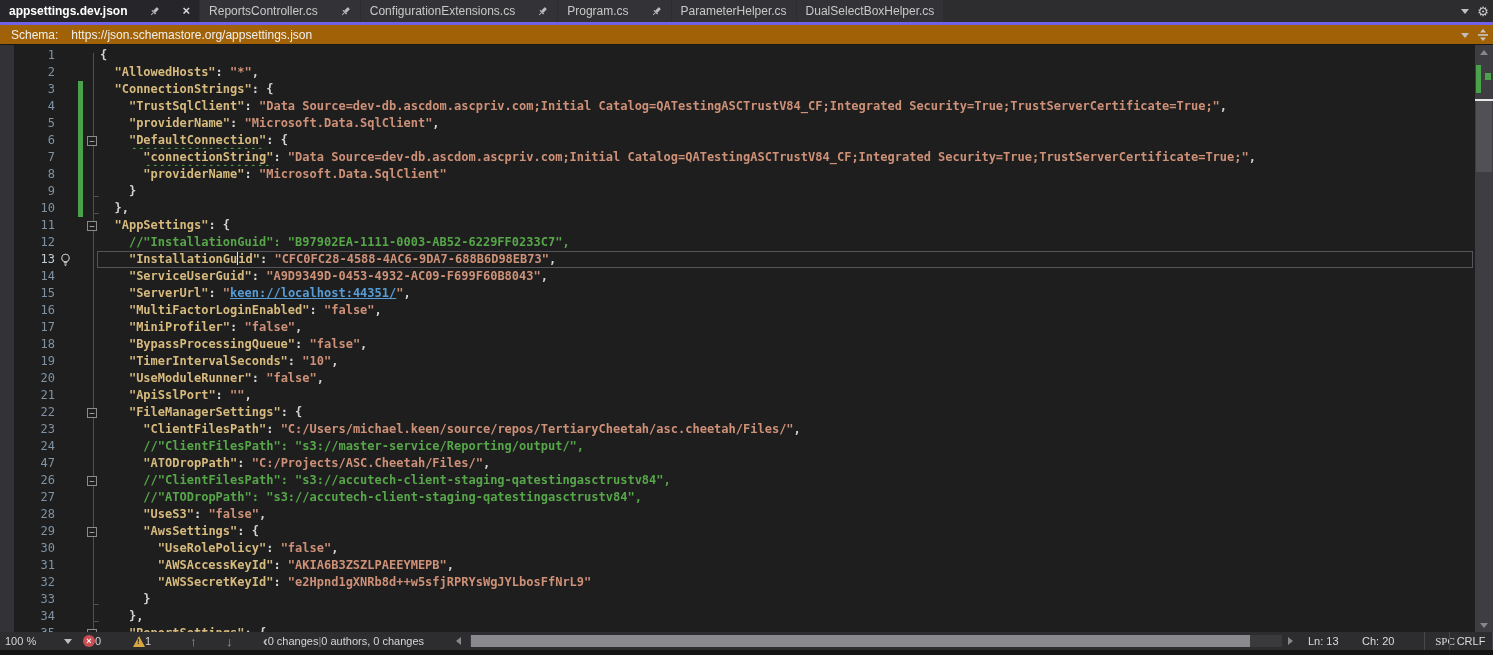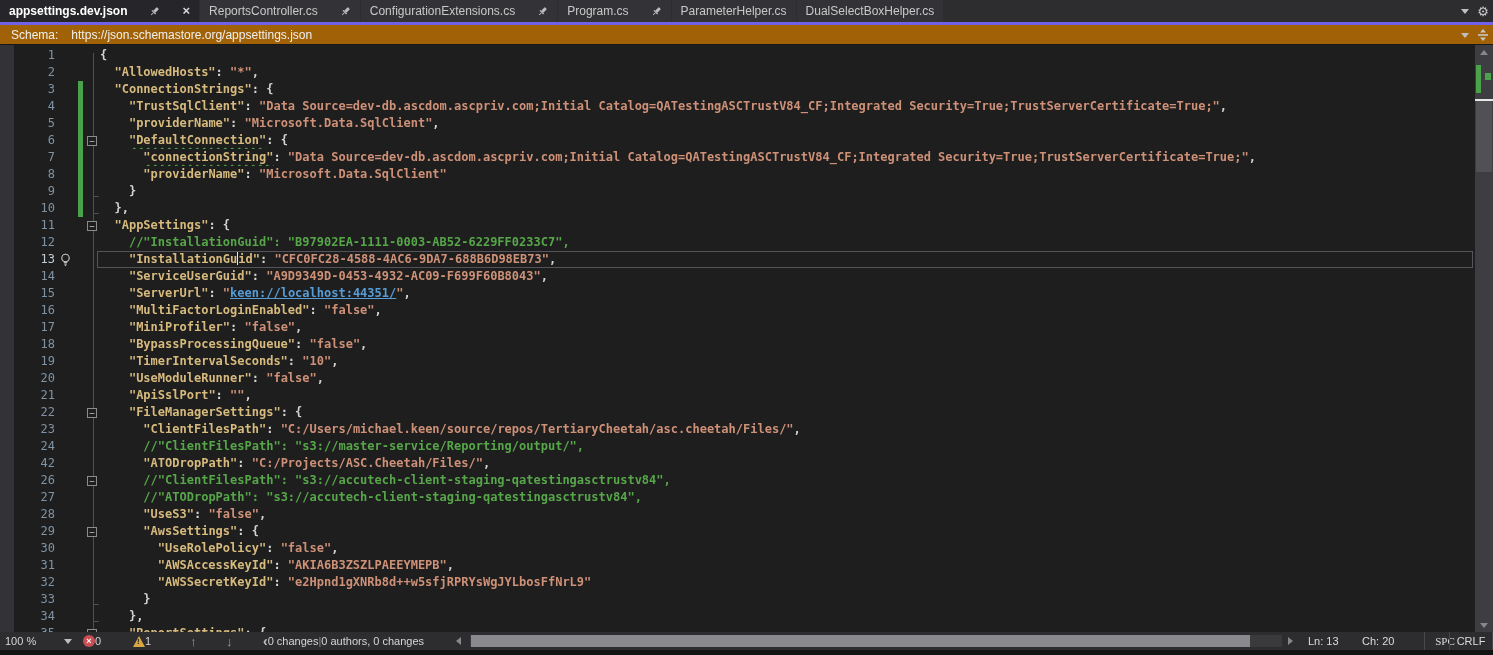--- a/index.html
+++ b/index.html
@@ -209,21 +209,21 @@
         <div class="line"><div class="ln"><span class="num">15</span></div><div class="code">    <span class="seg-k">"ServerUrl"</span><span class="seg-p">: </span><span class="seg-s">"</span><span class="seg-l">keen://localhost:44351/</span><span class="seg-s">"</span><span class="seg-p">,</span></div></div>
         <div class="line"><div class="ln"><span class="num">16</span></div><div class="code">    <span class="seg-k">"MultiFactorLoginEnabled"</span><span class="seg-p">: </span><span class="seg-s">"false"</span><span class="seg-p">,</span></div></div>
         <div class="line"><div class="ln"><span class="num">17</span></div><div class="code">    <span class="seg-k">"MiniProfiler"</span><span class="seg-p">: </span><span class="seg-s">"false"</span><span class="seg-p">,</span></div></div>
         <div class="line"><div class="ln"><span class="num">18</span></div><div class="code">    <span class="seg-k">"BypassProcessingQueue"</span><span class="seg-p">: </span><span class="seg-s">"false"</span><span class="seg-p">,</span></div></div>
         <div class="line"><div class="ln"><span class="num">19</span></div><div class="code">    <span class="seg-k">"TimerIntervalSeconds"</span><span class="seg-p">: </span><span class="seg-s">"10"</span><span class="seg-p">,</span></div></div>
         <div class="line"><div class="ln"><span class="num">20</span></div><div class="code">    <span class="seg-k">"UseModuleRunner"</span><span class="seg-p">: </span><span class="seg-s">"false"</span><span class="seg-p">,</span></div></div>
         <div class="line"><div class="ln"><span class="num">21</span></div><div class="code">    <span class="seg-k">"ApiSslPort"</span><span class="seg-p">: </span><span class="seg-s">""</span><span class="seg-p">,</span></div></div>
         <div class="line"><div class="ln"><span class="num">22</span><div class="fold-box">−</div></div><div class="code">    <span class="seg-k">"FileManagerSettings"</span><span class="seg-p">: {</span></div></div>
         <div class="line"><div class="ln"><span class="num">23</span></div><div class="code">      <span class="seg-k">"ClientFilesPath"</span><span class="seg-p">: </span><span class="seg-s">"C:/Users/michael.keen/source/repos/TertiaryCheetah/asc.cheetah/Files/"</span><span class="seg-p">,</span></div></div>
         <div class="line"><div class="ln"><span class="num">24</span></div><div class="code">      <span class="seg-c">//"ClientFilesPath": "s3://master-service/Reporting/output/",</span></div></div>
-        <div class="line"><div class="ln"><span class="num">42</span></div><div class="code">      <span class="seg-k">"ATODropPath"</span><span class="seg-p">: </span><span class="seg-s">"C:/Projects/ASC.Cheetah/Files/"</span><span class="seg-p">,</span></div></div>
+        <div class="line"><div class="ln"><span class="num">47</span></div><div class="code">      <span class="seg-k">"ATODropPath"</span><span class="seg-p">: </span><span class="seg-s">"C:/Projects/ASC.Cheetah/Files/"</span><span class="seg-p">,</span></div></div>
         <div class="line"><div class="ln"><span class="num">26</span><div class="fold-box">−</div></div><div class="code">      <span class="seg-c">//"ClientFilesPath": "s3://accutech-client-staging-qatestingasctrustv84",</span></div></div>
         <div class="line"><div class="ln"><span class="num">27</span></div><div class="code">      <span class="seg-c">//"ATODropPath": "s3://accutech-client-staging-qatestingasctrustv84",</span></div></div>
         <div class="line"><div class="ln"><span class="num">28</span></div><div class="code">      <span class="seg-k">"UseS3"</span><span class="seg-p">: </span><span class="seg-s">"false"</span><span class="seg-p">,</span></div></div>
         <div class="line"><div class="ln"><span class="num">29</span><div class="fold-box">−</div></div><div class="code">      <span class="seg-k">"AwsSettings"</span><span class="seg-p">: {</span></div></div>
         <div class="line"><div class="ln"><span class="num">30</span></div><div class="code">        <span class="seg-k">"UseRolePolicy"</span><span class="seg-p">: </span><span class="seg-s">"false"</span><span class="seg-p">,</span></div></div>
         <div class="line"><div class="ln"><span class="num">31</span></div><div class="code">        <span class="seg-k">"AWSAccessKeyId"</span><span class="seg-p">: </span><span class="seg-s">"AKIA6B3ZSZLPAEEYMEPB"</span><span class="seg-p">,</span></div></div>
         <div class="line"><div class="ln"><span class="num">32</span></div><div class="code">        <span class="seg-k">"AWSSecretKeyId"</span><span class="seg-p">: </span><span class="seg-s">"e2Hpnd1gXNRb8d++w5sfjRPRYsWgJYLbosFfNrL9"</span></div></div>
         <div class="line"><div class="ln"><span class="num">33</span><div class="fold-tick"></div></div><div class="code">      <span class="seg-p">}</span></div></div>
         <div class="line"><div class="ln"><span class="num">34</span><div class="fold-tick"></div></div><div class="code">    <span class="seg-p">},</span></div></div>
         <div class="line"><div class="ln"><span class="num">35</span><div class="fold-box">−</div></div><div class="code">    <span class="seg-k">"ReportSettings"</span><span class="seg-p">: {</span></div></div>

